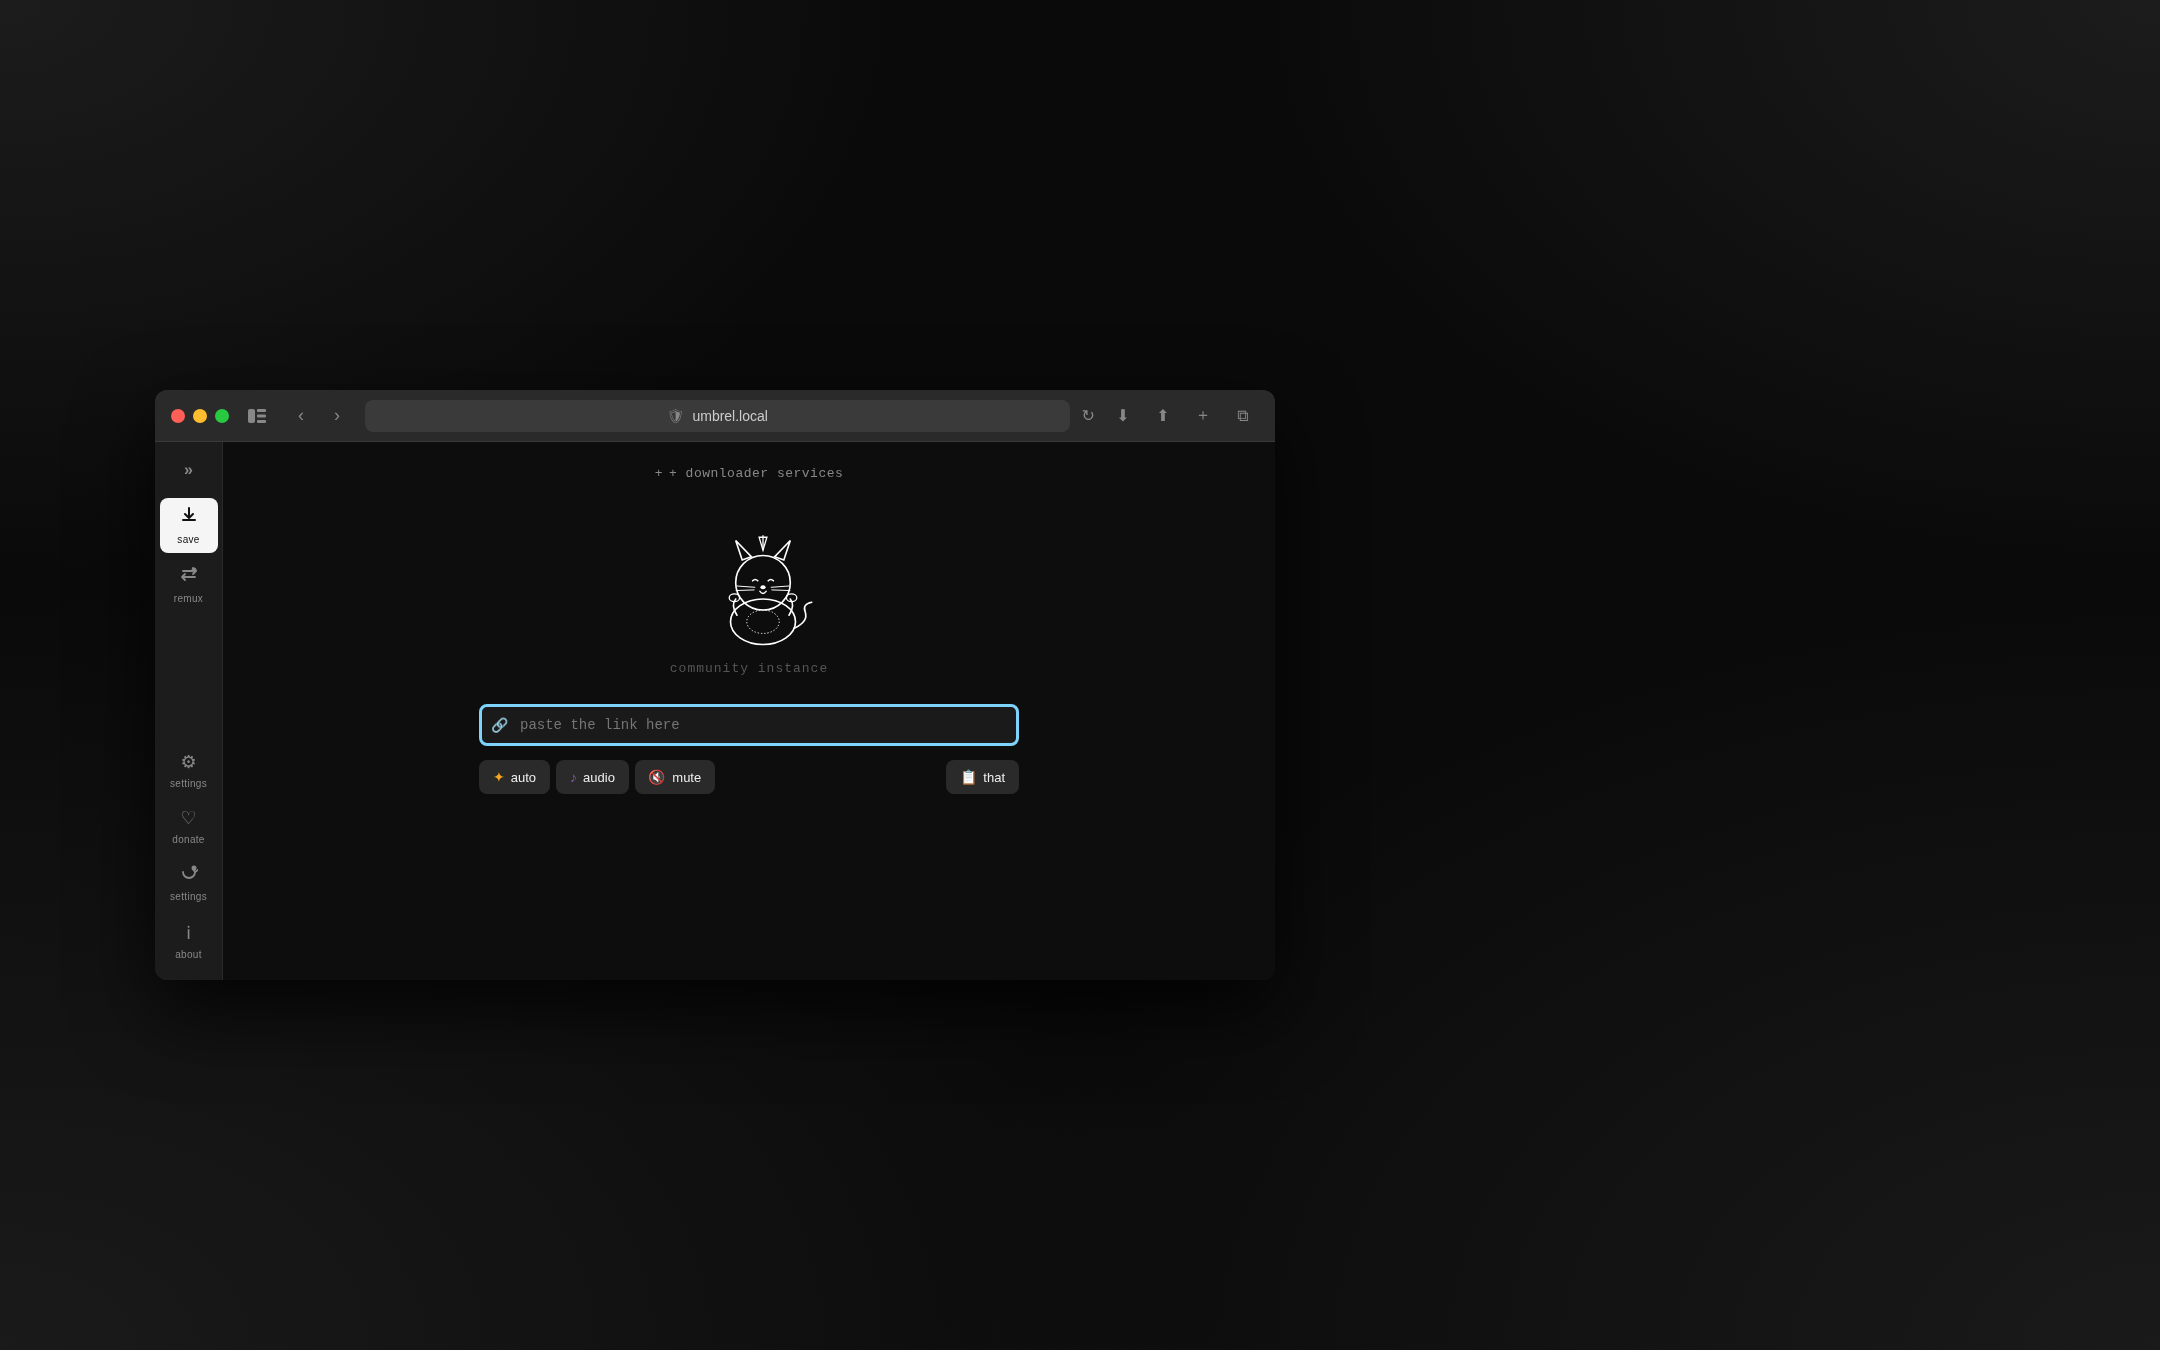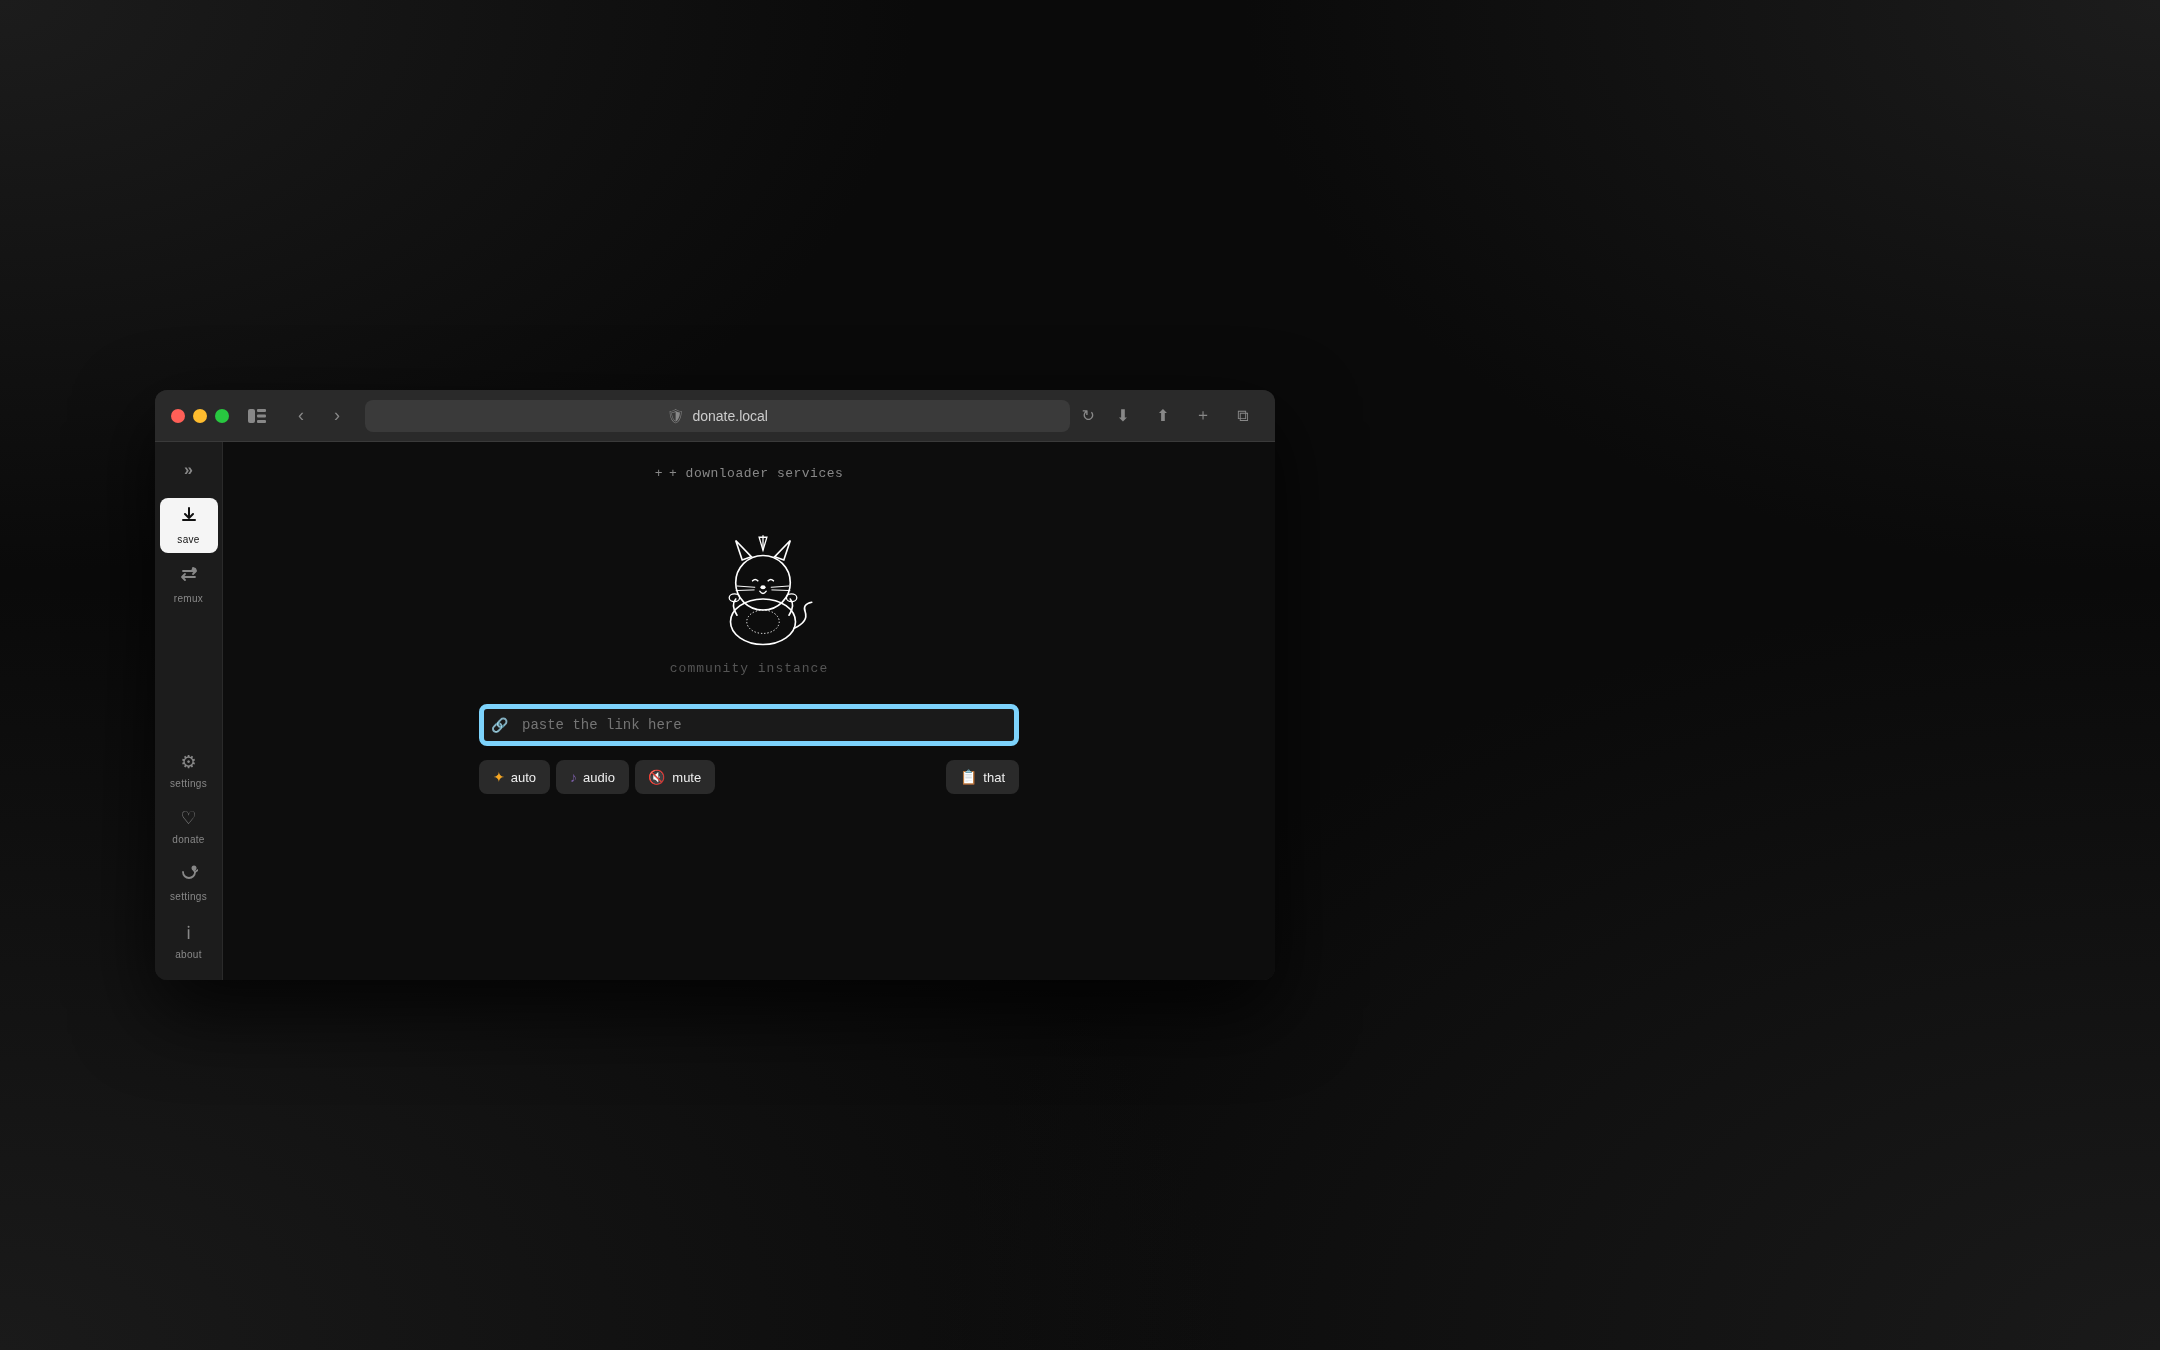--- a/index.html
+++ b/index.html
@@ -245,21 +245,21 @@
     
     .url-input-container {
       width: 540px;
       margin-bottom: 14px;
     }
 
     .url-input {
       width: 100%;
       height: 42px;
       background: #1a1a1a;
-      border: 5px solid #7dd3fc;
+      border: 3px solid #7dd3fc;
       border-radius: 8px;
       color: #666;
       font-size: 14px;
       padding: 0 14px 0 38px;
       font-family: 'SF Mono', 'Courier New', monospace;
       outline: none;
     }
 
     .url-input-wrapper {
       position: relative;
@@ -362,21 +362,21 @@
       </svg>
     </button>
 
     <div class="nav-buttons">
       <button class="nav-btn">‹</button>
       <button class="nav-btn">›</button>
     </div>
 
     <div class="address-bar">
       <span class="shield-icon-sm">🛡</span>
-      <span class="url-text">donate.local</span>
+      <span class="url-text">umbrel.local</span>
     </div>
 
     <button class="reload-btn">↻</button>
 
     <div class="toolbar-right">
       <button class="toolbar-icon-btn">⬇</button>
       <button class="toolbar-icon-btn">⬆</button>
       <button class="toolbar-icon-btn">＋</button>
       <button class="toolbar-icon-btn">⧉</button>
     </div>

